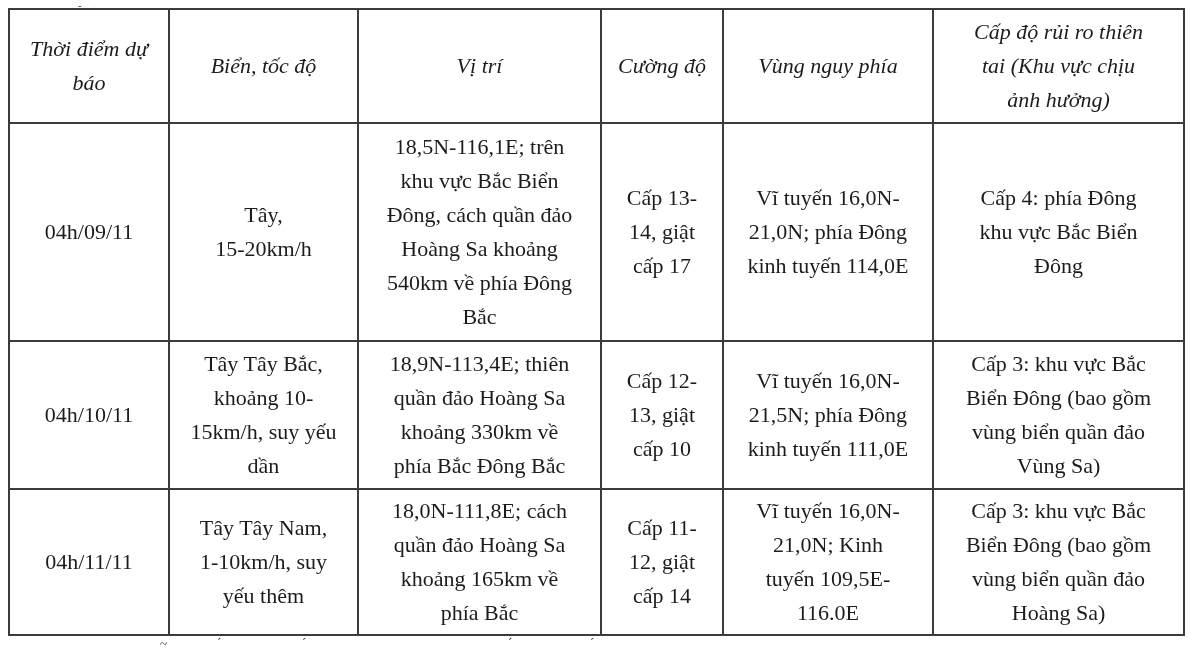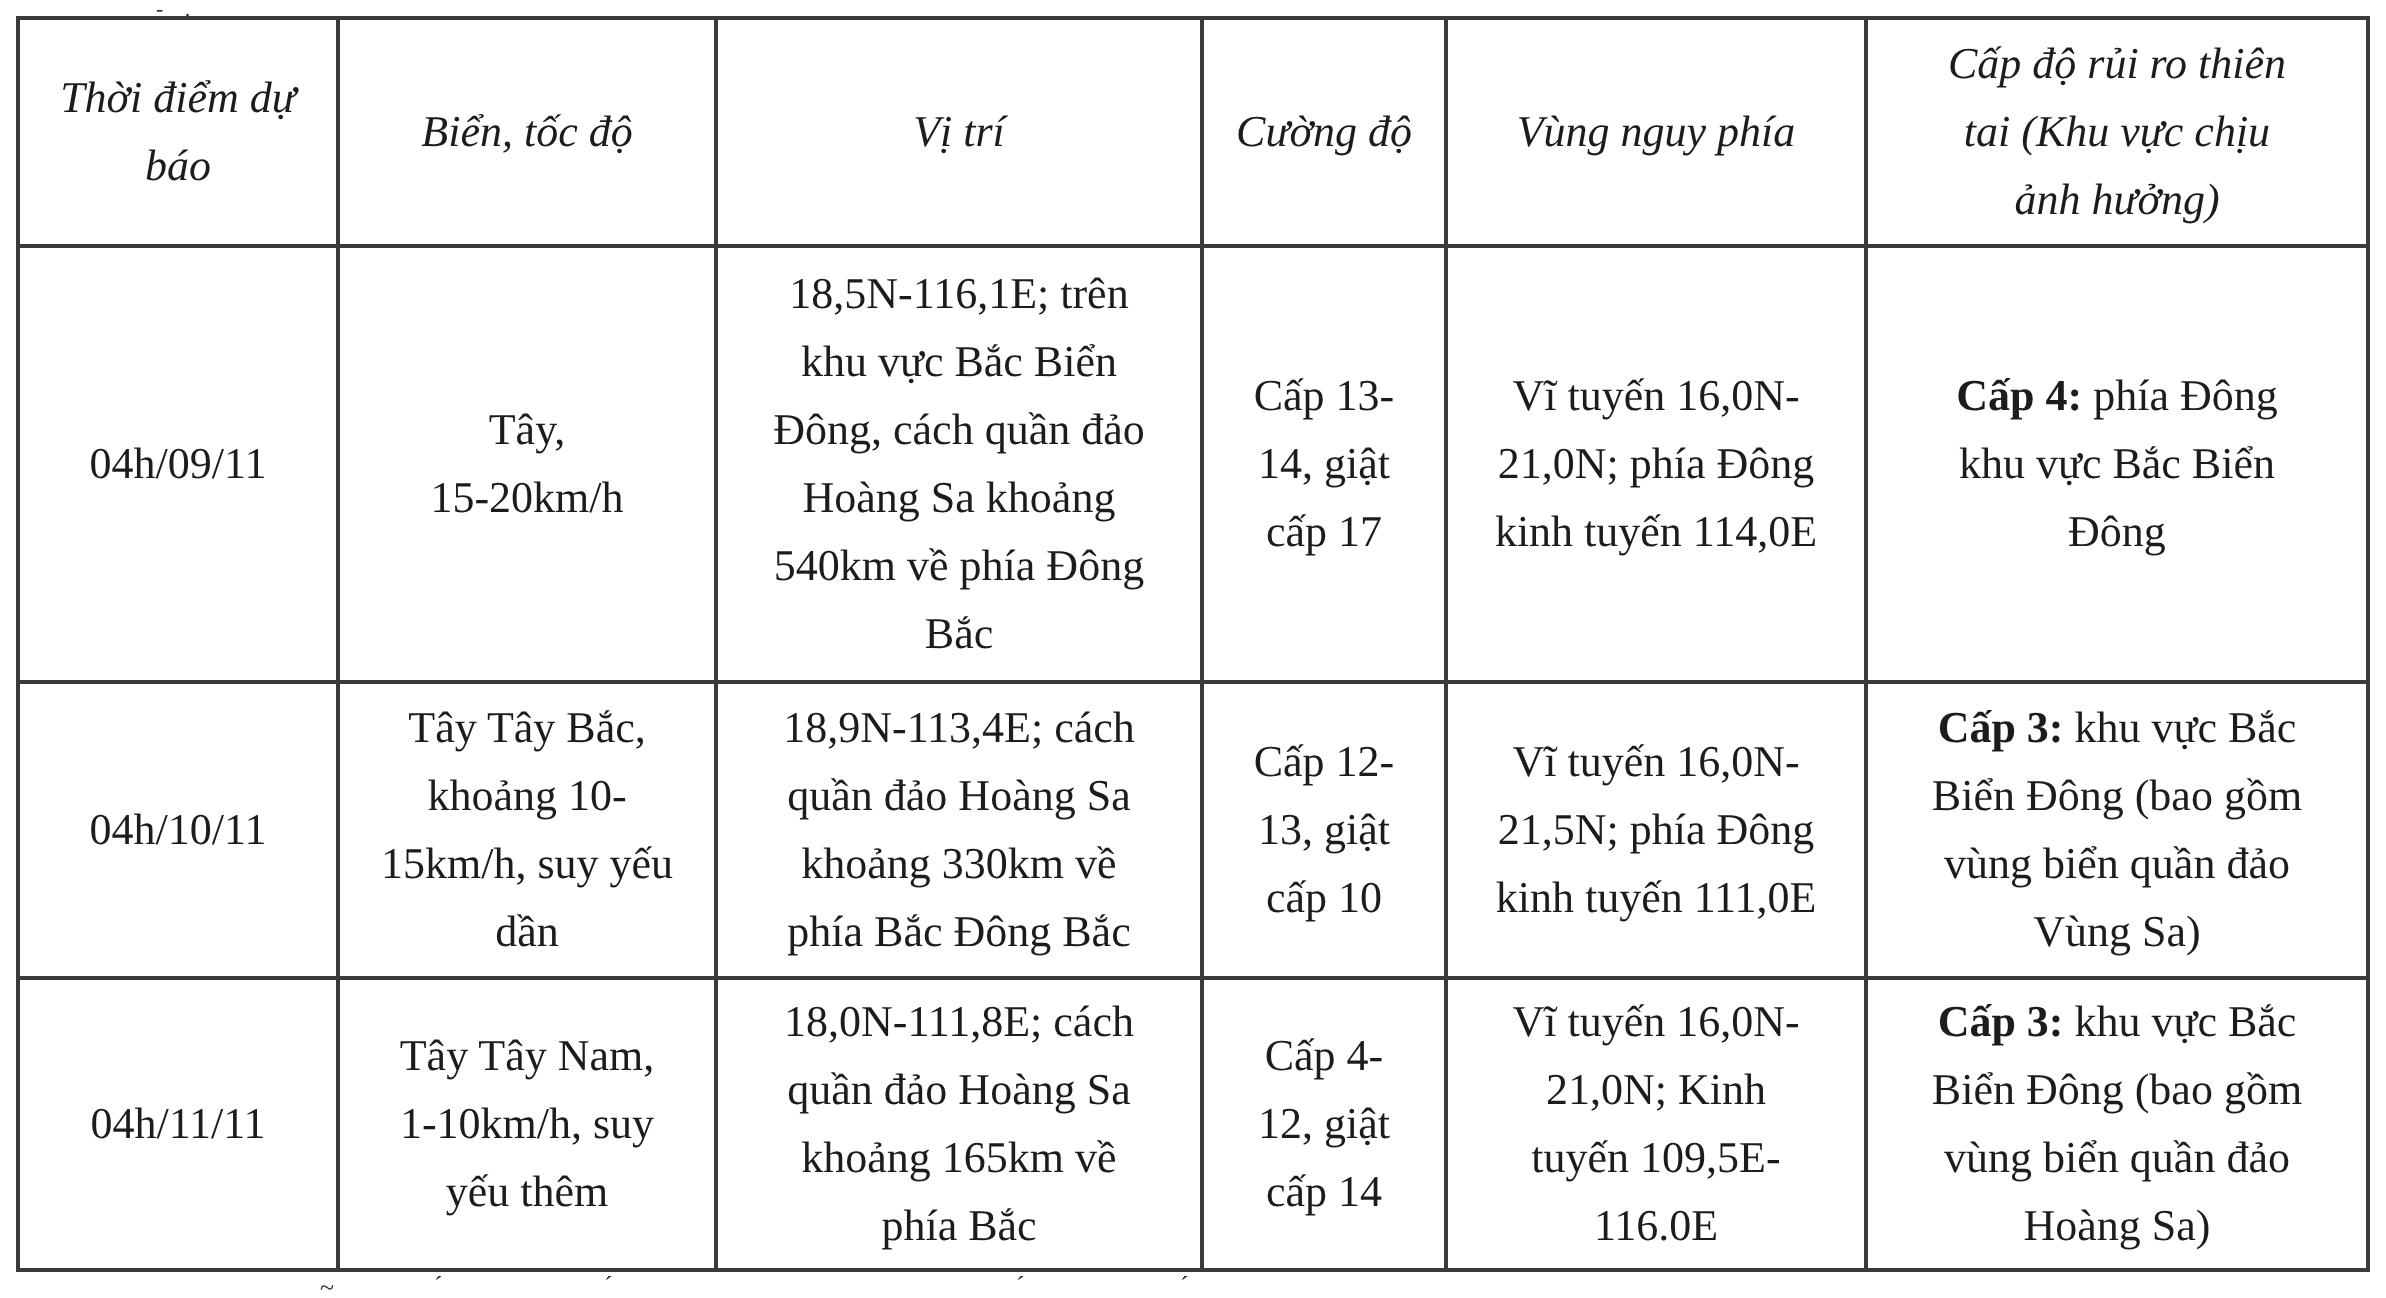--- a/index.html
+++ b/index.html
@@ -26,21 +26,21 @@
     font-size: 22px;
     line-height: 1.55;
     padding: 2px 4px;
     white-space: pre-line;
     color: #1c1c1c;
   }
   th {
     font-style: italic;
     font-weight: normal;
   }
-  td b { font-weight: bold; }
+  td b { font-weight: normal; }
   .artifact {
     position: absolute;
     font-size: 13px;
     color: #2a2a2a;
     line-height: 1;
     white-space: pre;
   }
   .artifact.top { top: 0px; font-size: 11px; letter-spacing: 4px; }
 </style>
 </head>
@@ -90,21 +90,21 @@
       <td><b>Cấp 4:</b><span> phía Đông
 khu vực Bắc Biển
 Đông</span></td>
     </tr>
     <tr style="height:148px">
       <td>04h/10/11</td>
       <td>Tây Tây Bắc,
 khoảng 10-
 15km/h, suy yếu
 dần</td>
-      <td>18,9N-113,4E; cách
+      <td>18,9N-113,4E; thiên
 quần đảo Hoàng Sa
 khoảng 330km về
 phía Bắc Đông Bắc</td>
       <td>Cấp 12-
 13, giật
 cấp 10</td>
       <td>Vĩ tuyến 16,0N-
 21,5N; phía Đông
 kinh tuyến 111,0E</td>
       <td><b>Cấp 3:</b><span> khu vực Bắc
@@ -114,21 +114,21 @@
     </tr>
     <tr style="height:146px">
       <td>04h/11/11</td>
       <td>Tây Tây Nam,
 1-10km/h, suy
 yếu thêm</td>
       <td>18,0N-111,8E; cách
 quần đảo Hoàng Sa
 khoảng 165km về
 phía Bắc</td>
-      <td>Cấp 4-
+      <td>Cấp 11-
 12, giật
 cấp 14</td>
       <td>Vĩ tuyến 16,0N-
 21,0N; Kinh
 tuyến 109,5E-
 116.0E</td>
       <td><b>Cấp 3:</b><span> khu vực Bắc
 Biển Đông (bao gồm
 vùng biển quần đảo
 Hoàng Sa)</span></td>

